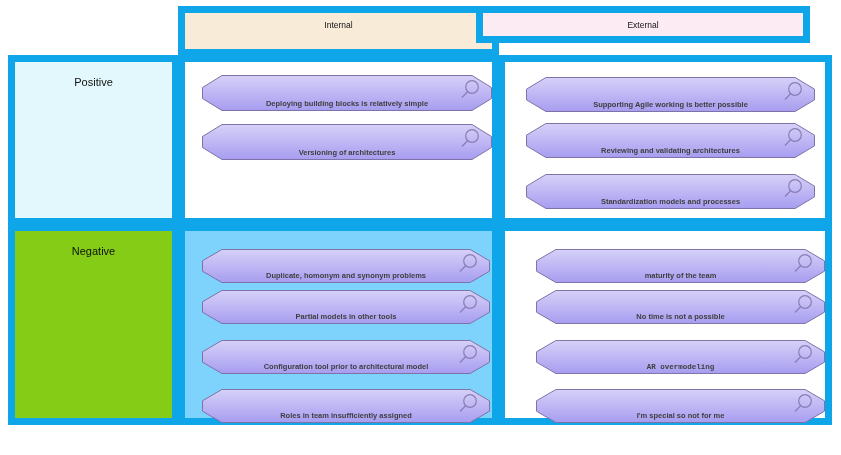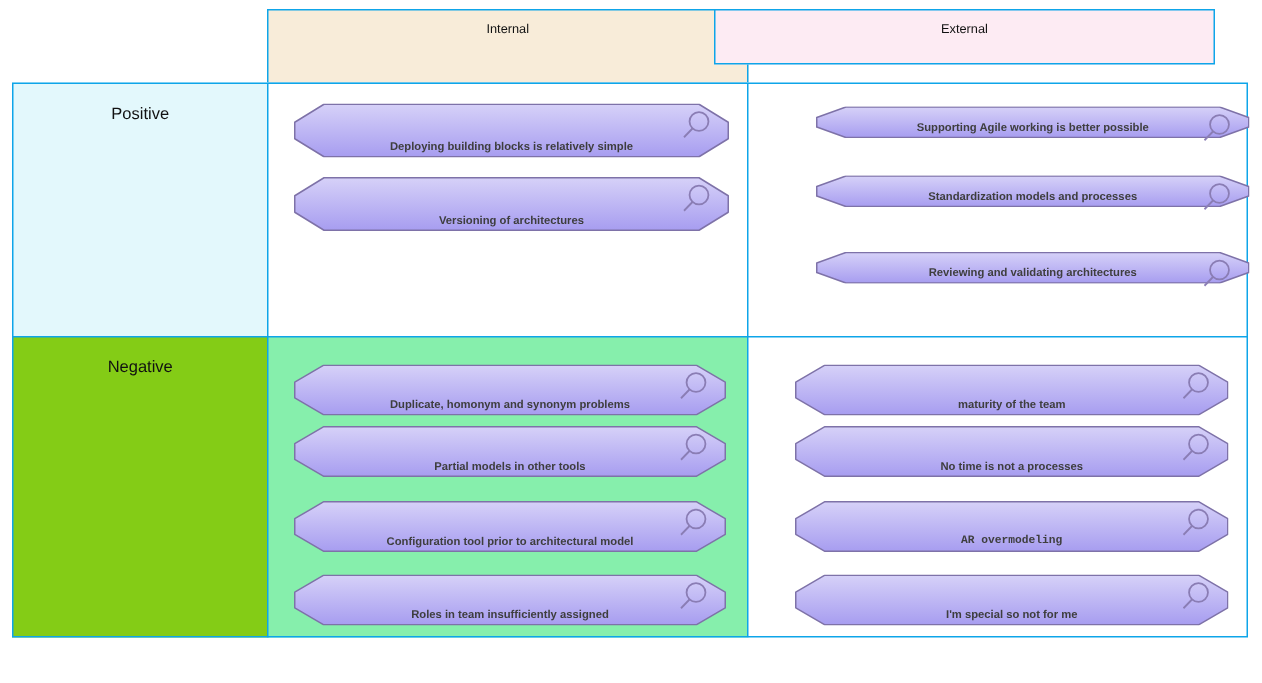--- a/index.html
+++ b/index.html
@@ -1,45 +1,45 @@
 <!DOCTYPE html>
 <html><head>
 <meta charset="utf-8">
 <style>
   html,body { margin:0; padding:0; background:#ffffff; }
   body { font-family:"Liberation Sans", sans-serif; }
   #canvas { position:relative; width:841px; height:455px; background:#ffffff; overflow:hidden; }
 
-  .cell { position:absolute; box-sizing:border-box; border:1px solid #0ea5e9; }
+  .cell { position:absolute; box-sizing:border-box; border:7px solid #0ea5e9; }
 
   
   #hdr-internal { left:178px; top:6px;   width:321px; height:50px;  background:#f8ecd9; }
   #hdr-external { left:476px; top:6px;   width:334px; height:37px;  background:#fdebf3; }
   #rh-positive  { left:8px;   top:55px;  width:171px; height:170px; background:#e3f8fc; }
   #rh-negative  { left:8px;   top:224px; width:171px; height:201px; background:#84cc16; }
   #cell-ip      { left:178px; top:55px;  width:321px; height:170px; background:#ffffff; }
   #cell-ep      { left:498px; top:55px;  width:334px; height:170px; background:#ffffff; }
-  #cell-in      { left:178px; top:224px; width:321px; height:201px; background:#86efac; }
+  #cell-in      { left:178px; top:224px; width:321px; height:201px; background:#7dd3fc; }
   #cell-en      { left:498px; top:224px; width:334px; height:201px; background:#ffffff; }
 
   .hdr-label { padding-top:7px; text-align:center; font-size:8.5px; color:#111; }
   .rh-label  { padding-top:14px; text-align:center; font-size:11px; color:#111; }
 
   .shape { position:absolute; }
   .oct   { position:absolute; left:0; top:0; width:100%; height:100%; display:block; }
   .mag   { position:absolute; right:10px; top:3px; }
   .shape-label { position:absolute; left:3%; right:3%; bottom:3px; text-align:center;
                  font-size:7.5px; font-weight:600; color:#3e3e3e; white-space:nowrap; }
 
   
   #cell-ip .shape { left:17px; width:290px; height:36px; }
   #cell-ip .shape:nth-of-type(1){ top:13px; }
   #cell-ip .shape:nth-of-type(2){ top:62px; }
 
-  #cell-ep .shape { left:45px; width:289px; height:21px; }
+  #cell-ep .shape { left:21px; width:289px; height:35px; }
   #cell-ep .shape:nth-of-type(1){ top:15px; }
   #cell-ep .shape:nth-of-type(2){ top:61px; }
   #cell-ep .shape:nth-of-type(3){ top:112px; }
 
   #cell-in .shape { left:17px; width:288px; height:34px; }
   #cell-in .shape:nth-of-type(1){ top:18px; }
   #cell-in .shape:nth-of-type(2){ top:59px; }
   #cell-in .shape:nth-of-type(3){ top:109px; }
   #cell-in .shape:nth-of-type(4){ top:158px; }
 
@@ -112,32 +112,32 @@
       <div class="shape-label">Supporting Agile working is better possible</div>
     </div>
     <div class="shape">
       <svg class="oct" viewBox="0 0 290 36" preserveAspectRatio="none">
           <path d="M20 0.5 L270 0.5 L289.5 12.5 L289.5 23.5 L270 35.5 L20 35.5 L0.5 23.5 L0.5 12.5 Z" fill="url(#assessGrad)" stroke="#7e72a8" stroke-width="1" stroke-linejoin="round" vector-effect="non-scaling-stroke"></path>
         </svg>
       <svg class="mag" width="26" height="26" viewBox="0 0 26 26">
           <circle cx="16" cy="9" r="6.3" fill="none" stroke="#8a7db4" stroke-width="1.2"></circle>
           <line x1="11.8" y1="13.5" x2="6" y2="19.5" stroke="#8a7db4" stroke-width="1.2"></line>
         </svg>
+      <div class="shape-label">Reviewing and validating architectures</div>
+    </div>
+    <div class="shape">
+      <svg class="oct" viewBox="0 0 290 36" preserveAspectRatio="none">
+          <path d="M20 0.5 L270 0.5 L289.5 12.5 L289.5 23.5 L270 35.5 L20 35.5 L0.5 23.5 L0.5 12.5 Z" fill="url(#assessGrad)" stroke="#7e72a8" stroke-width="1" stroke-linejoin="round" vector-effect="non-scaling-stroke"></path>
+        </svg>
+      <svg class="mag" width="26" height="26" viewBox="0 0 26 26">
+          <circle cx="16" cy="9" r="6.3" fill="none" stroke="#8a7db4" stroke-width="1.2"></circle>
+          <line x1="11.8" y1="13.5" x2="6" y2="19.5" stroke="#8a7db4" stroke-width="1.2"></line>
+        </svg>
       <div class="shape-label">Standardization models and processes</div>
     </div>
-    <div class="shape">
-      <svg class="oct" viewBox="0 0 290 36" preserveAspectRatio="none">
-          <path d="M20 0.5 L270 0.5 L289.5 12.5 L289.5 23.5 L270 35.5 L20 35.5 L0.5 23.5 L0.5 12.5 Z" fill="url(#assessGrad)" stroke="#7e72a8" stroke-width="1" stroke-linejoin="round" vector-effect="non-scaling-stroke"></path>
-        </svg>
-      <svg class="mag" width="26" height="26" viewBox="0 0 26 26">
-          <circle cx="16" cy="9" r="6.3" fill="none" stroke="#8a7db4" stroke-width="1.2"></circle>
-          <line x1="11.8" y1="13.5" x2="6" y2="19.5" stroke="#8a7db4" stroke-width="1.2"></line>
-        </svg>
-      <div class="shape-label">Reviewing and validating architectures</div>
-    </div>
   </div>
 
   <div class="cell" id="cell-in">
     <div class="shape">
       <svg class="oct" viewBox="0 0 290 36" preserveAspectRatio="none">
           <path d="M20 0.5 L270 0.5 L289.5 12.5 L289.5 23.5 L270 35.5 L20 35.5 L0.5 23.5 L0.5 12.5 Z" fill="url(#assessGrad)" stroke="#7e72a8" stroke-width="1" stroke-linejoin="round" vector-effect="non-scaling-stroke"></path>
         </svg>
       <svg class="mag" width="26" height="26" viewBox="0 0 26 26">
           <circle cx="16" cy="9" r="6.3" fill="none" stroke="#8a7db4" stroke-width="1.2"></circle>
           <line x1="11.8" y1="13.5" x2="6" y2="19.5" stroke="#8a7db4" stroke-width="1.2"></line>
@@ -188,21 +188,21 @@
       <div class="shape-label">maturity of the team</div>
     </div>
     <div class="shape">
       <svg class="oct" viewBox="0 0 290 36" preserveAspectRatio="none">
           <path d="M20 0.5 L270 0.5 L289.5 12.5 L289.5 23.5 L270 35.5 L20 35.5 L0.5 23.5 L0.5 12.5 Z" fill="url(#assessGrad)" stroke="#7e72a8" stroke-width="1" stroke-linejoin="round" vector-effect="non-scaling-stroke"></path>
         </svg>
       <svg class="mag" width="26" height="26" viewBox="0 0 26 26">
           <circle cx="16" cy="9" r="6.3" fill="none" stroke="#8a7db4" stroke-width="1.2"></circle>
           <line x1="11.8" y1="13.5" x2="6" y2="19.5" stroke="#8a7db4" stroke-width="1.2"></line>
         </svg>
-      <div class="shape-label">No time is not a processes</div>
+      <div class="shape-label">No time is not a possible</div>
     </div>
     <div class="shape">
       <svg class="oct" viewBox="0 0 290 36" preserveAspectRatio="none">
           <path d="M20 0.5 L270 0.5 L289.5 12.5 L289.5 23.5 L270 35.5 L20 35.5 L0.5 23.5 L0.5 12.5 Z" fill="url(#assessGrad)" stroke="#7e72a8" stroke-width="1" stroke-linejoin="round" vector-effect="non-scaling-stroke"></path>
         </svg>
       <svg class="mag" width="26" height="26" viewBox="0 0 26 26">
           <circle cx="16" cy="9" r="6.3" fill="none" stroke="#8a7db4" stroke-width="1.2"></circle>
           <line x1="11.8" y1="13.5" x2="6" y2="19.5" stroke="#8a7db4" stroke-width="1.2"></line>
         </svg>
       <div class="shape-label">AR overmodeling</div>

